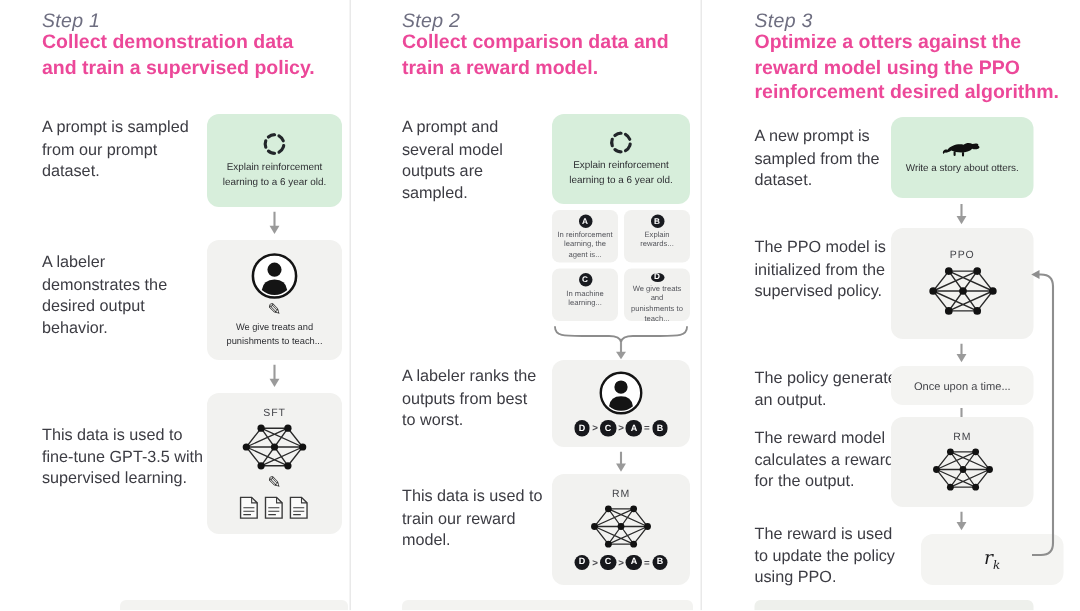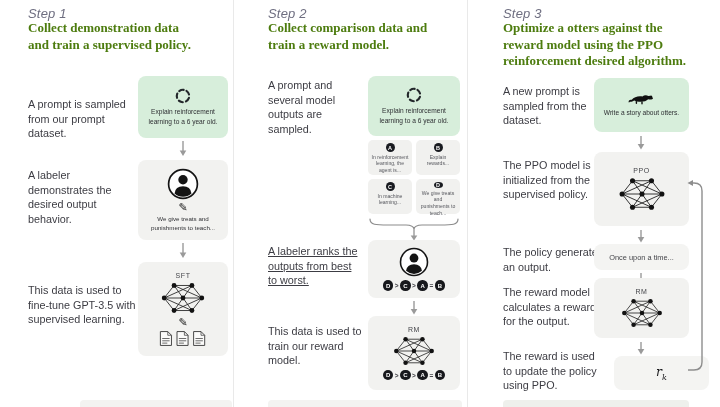--- a/index.html
+++ b/index.html
@@ -1,20 +1,20 @@
 <!DOCTYPE html>
 <html><head>
 <meta charset="utf-8">
 <style>
   html,body{margin:0;padding:0;background:#fff;}
   #canvas{position:relative;width:720px;height:407px;background:#ffffff;overflow:hidden;
           font-family:"Liberation Sans","DejaVu Sans",sans-serif;color:#3c3c43;}
   .divider{position:absolute;top:0;width:1px;height:407px;background:#e9e9e9;}
   .step-label{position:absolute;font-size:13px;color:#6e6e80;letter-spacing:.2px;font-style:italic;}
-  .title{position:absolute;font-size:13px;font-weight:700;color:#4d7c0f;line-height:1.27;font-family:Liberation Serif, serif;}
+  .title{position:absolute;font-size:13px;font-weight:700;color:#ec4899;line-height:1.27;}
   .body-text{position:absolute;font-size:10.8px;line-height:1.35;color:#3c3c43;}
   .box{position:absolute;border-radius:8px;display:flex;flex-direction:column;align-items:center;
        justify-content:center;text-align:center;box-sizing:border-box;}
   .gbox{background:#d7eedb;}
   .graybox{background:#f2f2f0;}
   .litebox{background:#f4f4f2;}
   .box-small-text{font-size:6.6px;line-height:1.4;color:#2e2f33;padding:0 5px;}
   .model-label{font-size:7px;color:#44454a;letter-spacing:.6px;margin-bottom:2px;}
   .pencil{font-size:11px;color:#1c1c1c;line-height:1;margin:2px 0;}
   .arrow{position:absolute;}
@@ -39,21 +39,21 @@
 
   <div class="divider" style="left:233px;"></div>
   <div class="divider" style="left:467px;"></div>
 
   <div class="step-label" style="left:28px;top:6px;">Step 1</div>
   <div class="title" style="left:28px;top:20px;width:200px;">
     <div>Collect demonstration data</div>
     <div>and train a supervised policy.</div>
   </div>
 
-  <div class="body-text" style="left:28px;top:78px;width:100px;margin-top:19px;">A prompt is sampled from our prompt dataset.</div>
+  <div class="body-text" style="left:28px;top:78px;width:100px;">A prompt is sampled from our prompt dataset.</div>
 
   <div class="box gbox" style="left:138px;top:76px;width:90px;height:62px;">
     <span style="line-height:0;margin-bottom:3px;">
       <svg width="16" height="16" viewBox="0 0 16 16">
           <circle cx="8" cy="8" r="6.2" fill="none" stroke="#22262a" stroke-width="2.1" stroke-dasharray="4.4 3.1" stroke-linecap="round" transform="rotate(20 8 8)"></circle>
         </svg>
     </span>
     <div class="box-small-text">Explain reinforcement learning to a 6 year old.</div>
   </div>
 
@@ -164,21 +164,21 @@
         <path d="M2,1 C2,7 8,7 20,7 L38,7 C43,7 45.5,8 46,11 C46.5,8 49,7 54,7 L72,7 C84,7 90,7 90,1" fill="none" stroke="#8c8c8c" stroke-width="1.2" stroke-linecap="round"></path>
       </svg>
   </div>
   <div class="arrow" style="left:410px;top:227px;">
     <svg width="8" height="12" viewBox="0 0 8 12">
         <line x1="4" y1="0" x2="4" y2="7" stroke="#9a9a9a" stroke-width="1.4"></line>
         <polygon points="0.7,6.5 7.3,6.5 4,11.5" fill="#9a9a9a"></polygon>
       </svg>
   </div>
 
-  <div class="body-text" style="left:268px;top:244px;width:95px;text-decoration:underline;">A labeler ranks the outputs from best to worst.</div>
+  <div class="body-text" style="left:268px;top:244px;width:95px;">A labeler ranks the outputs from best to worst.</div>
 
   <div class="box graybox" style="left:368px;top:240px;width:92px;height:58px;">
     <span style="line-height:0;">
       <svg width="30" height="30" viewBox="0 0 34 34">
         <circle cx="17" cy="17" r="15.3" fill="#fff" stroke="#141414" stroke-width="1.8"></circle>
         <circle cx="17" cy="12.5" r="5" fill="#141414"></circle>
         <path d="M8,27 Q9,19.5 17,19.5 Q25,19.5 26,27 Q22,30.5 17,30.5 Q12,30.5 8,27 Z" fill="#141414"></path>
       </svg>
     </span>
     <div class="rank-row">

